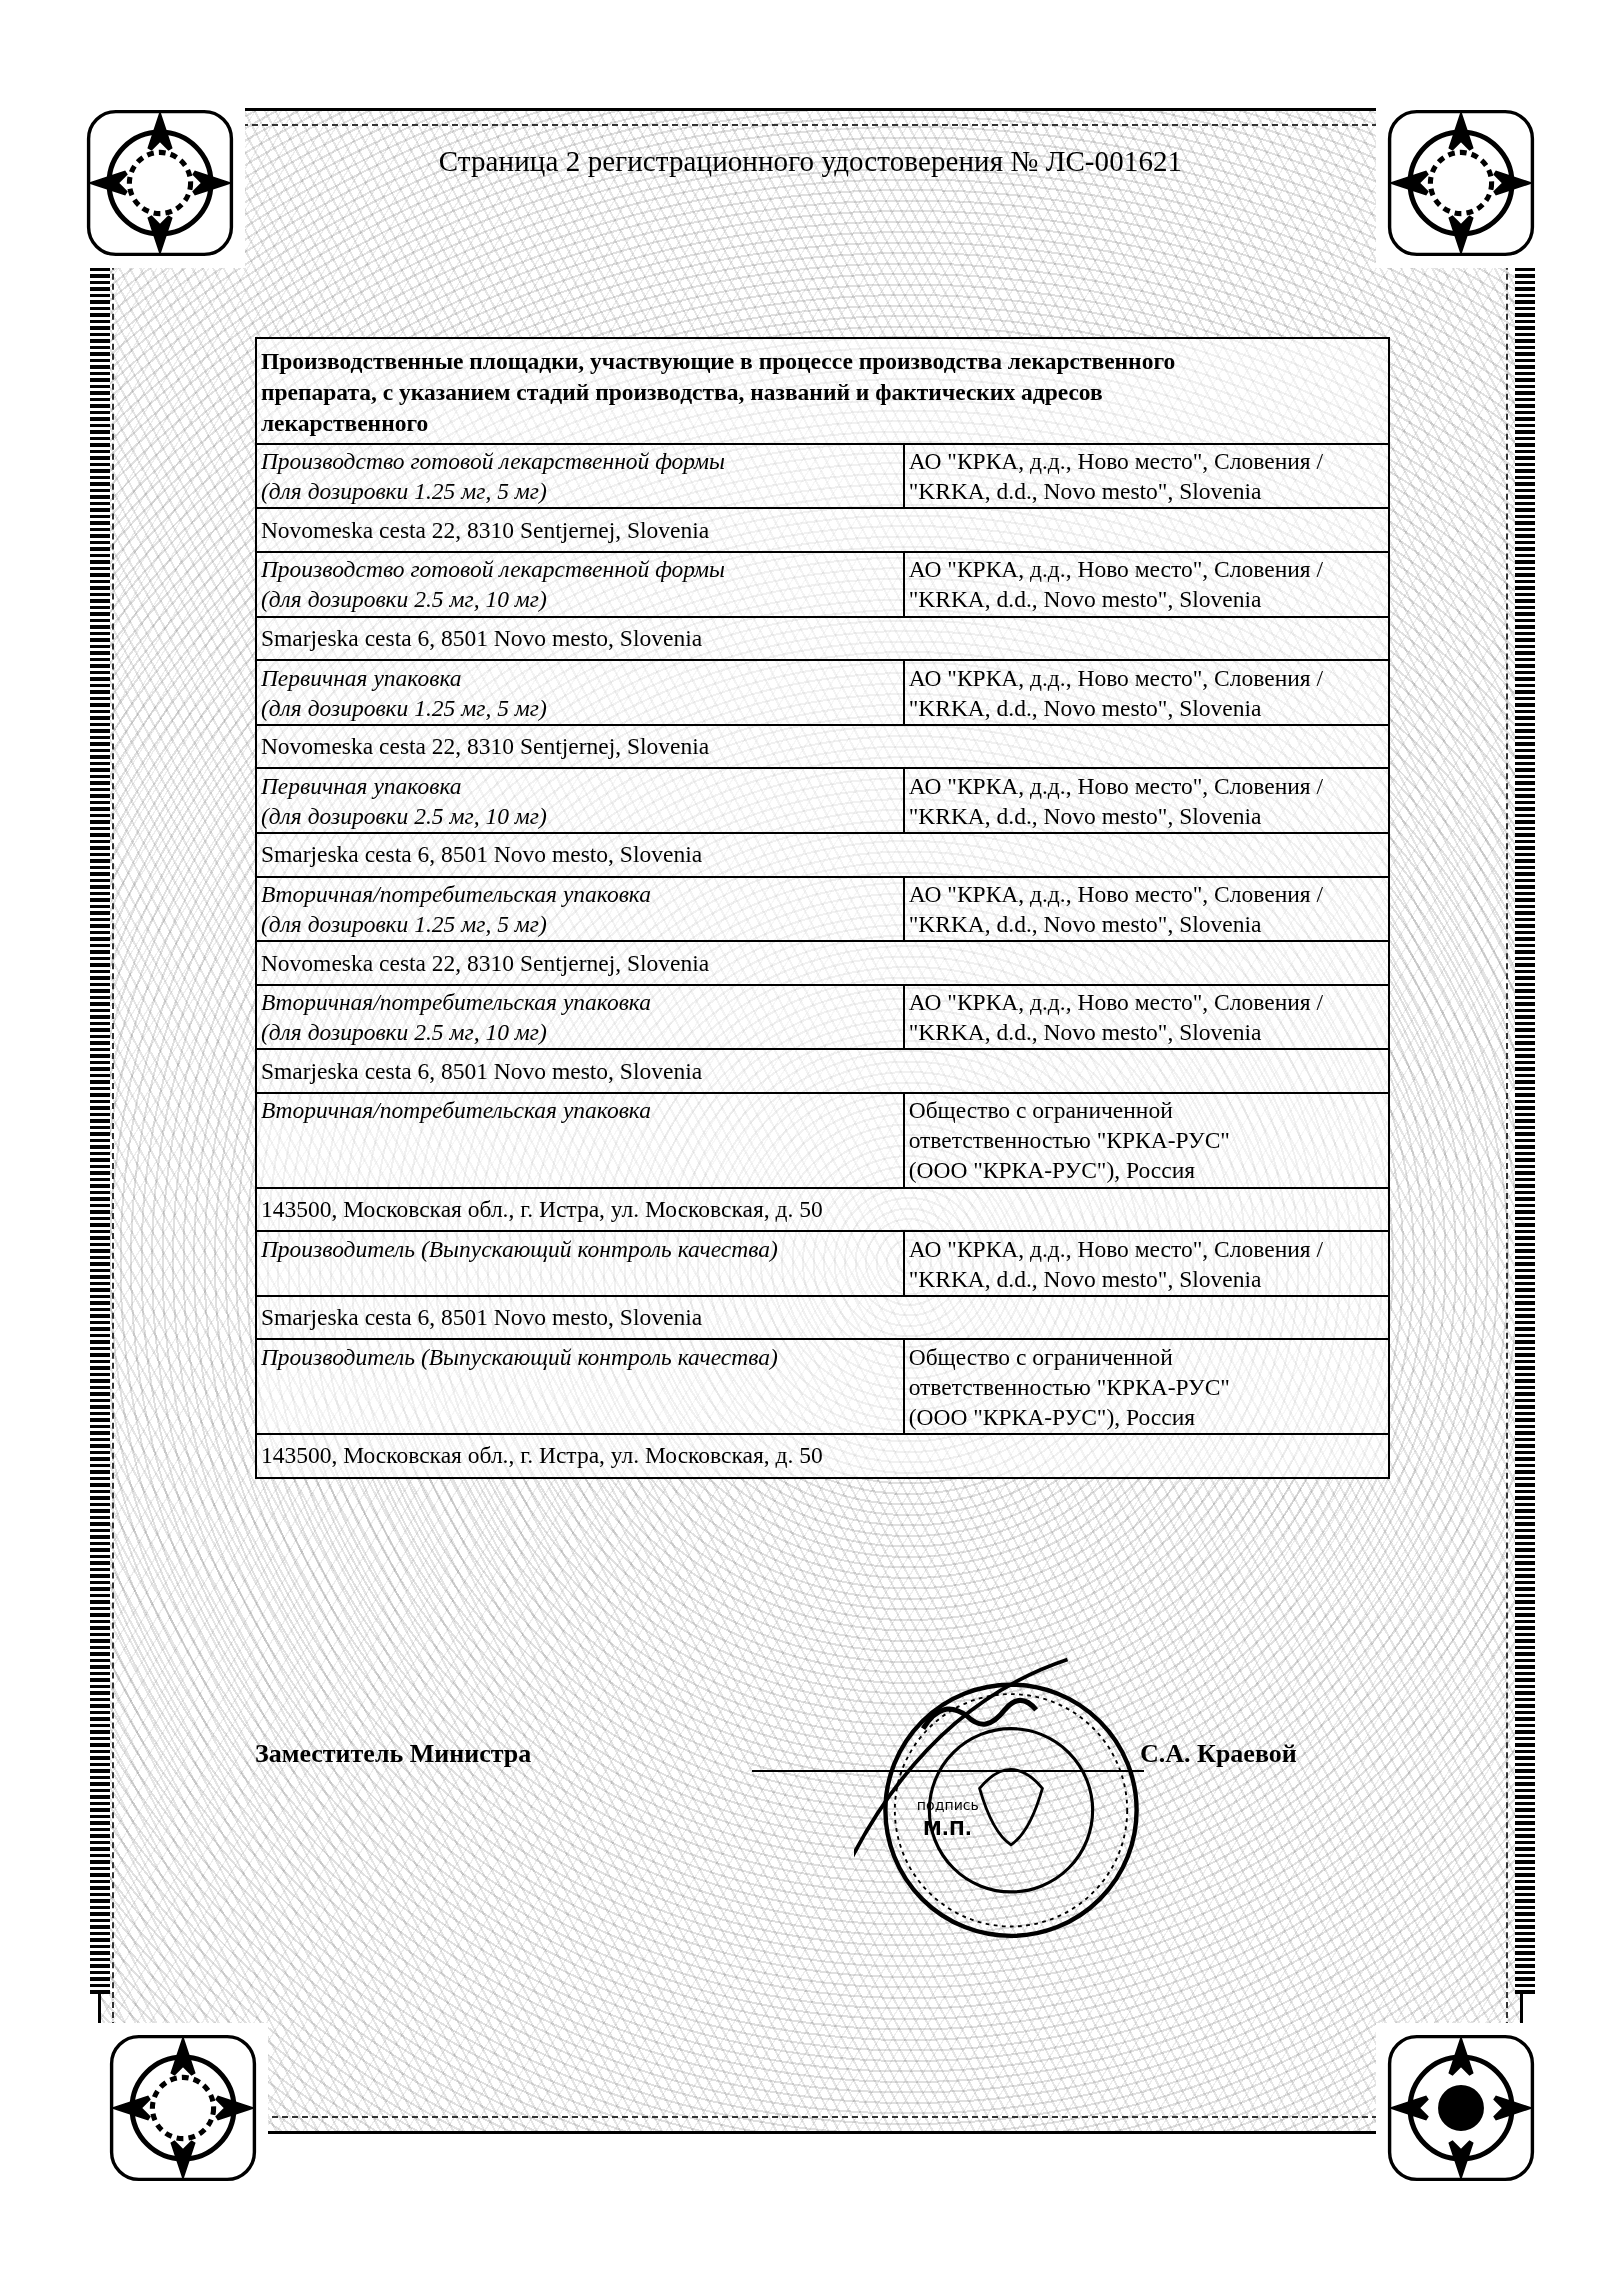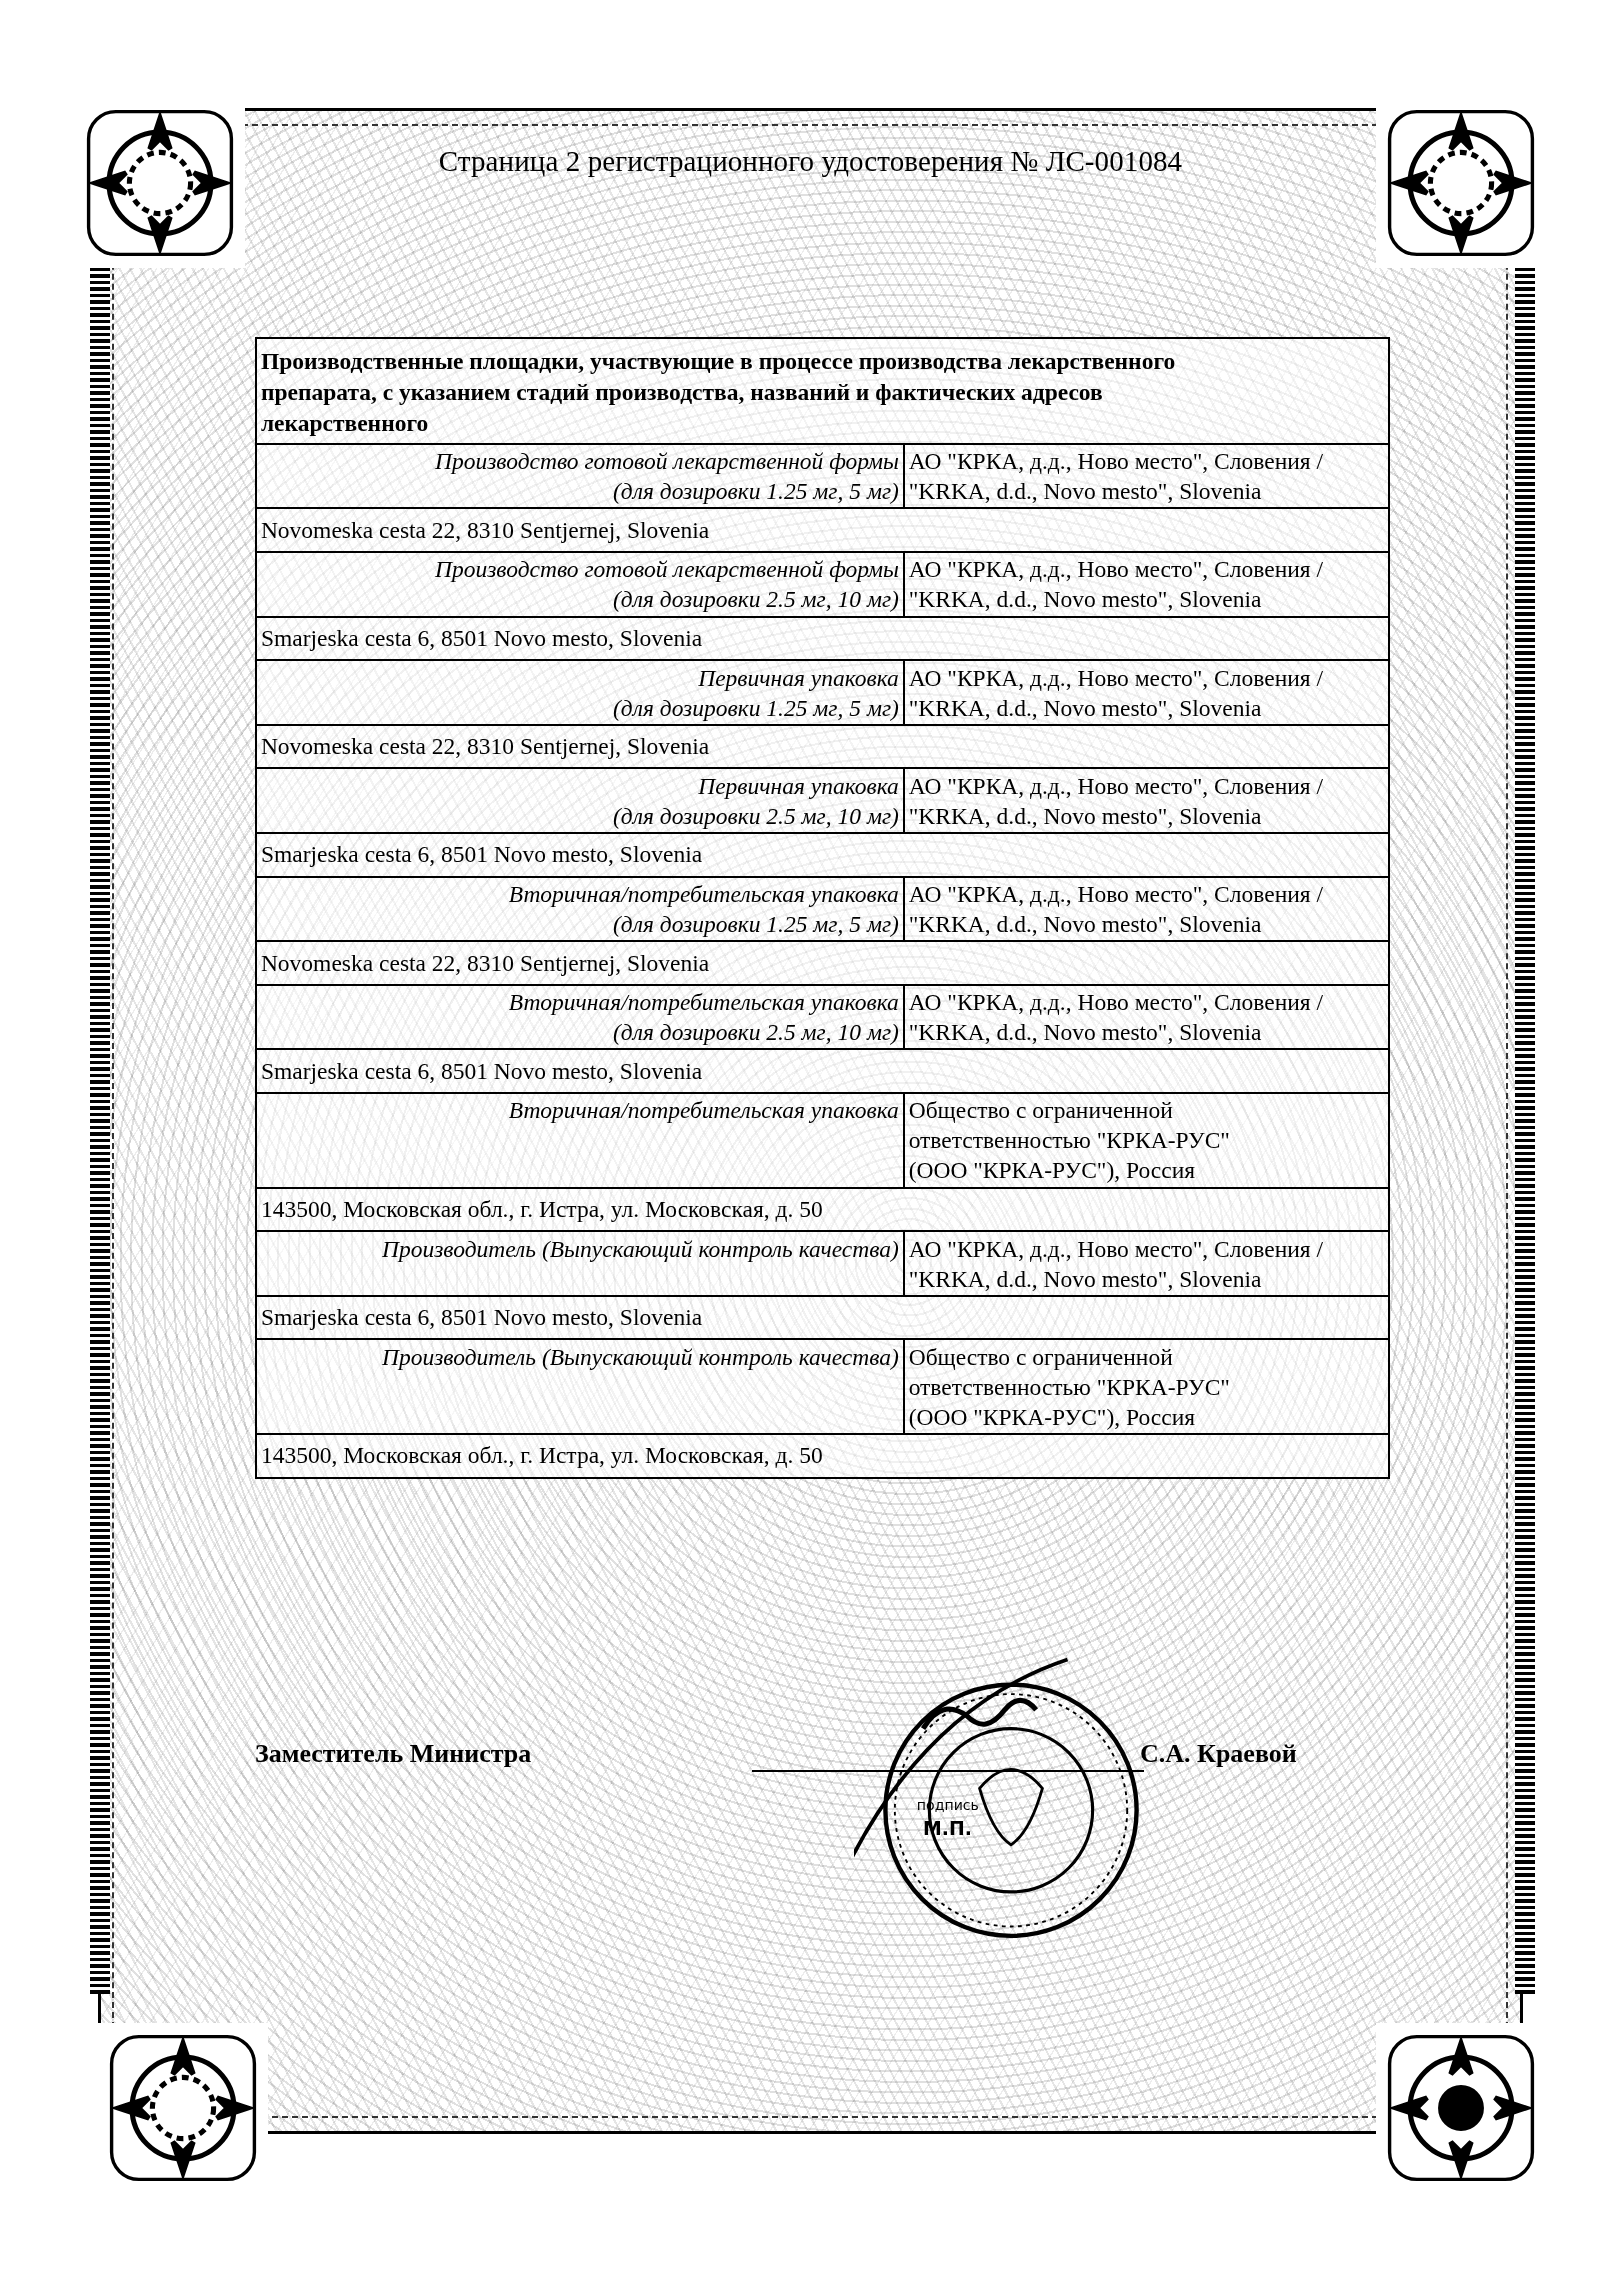--- a/index.html
+++ b/index.html
@@ -39,21 +39,21 @@
     }
 
     
     .reg-table {
       position: absolute; left: 255px; top: 337px; width: 1135px;
       border-collapse: collapse; background: rgba(255,255,255,0.55);
       font-size: 23.5px; line-height: 30px;
     }
     .reg-table td { border: 2px solid #000; padding: 1.3px 3.9px; vertical-align: top; }
     .reg-table td.hdr { font-weight: bold; line-height: 31px; padding-top: 7px; padding-bottom: 3.9px; }
-    .reg-table td.stage { width: 647px; font-style: italic; text-align: right; }
+    .reg-table td.stage { width: 647px; font-style: italic; }
     .reg-table td.org { width: 480px; }
     .reg-table td.addr { line-height: 39px; margin-top: 15px; }
     .line { display: block; white-space: nowrap; }
 
     .signature-block { position: absolute; left: 255px; top: 1739px; width: 1135px; height: 52px; text-align: center; }
     .sig-title { position: absolute; left: 0; top: 0; font-weight: bold; font-size: 26px; }
     .sig-line { position: absolute; left: 497px; top: 31px; width: 392px; border-top: 2px solid #000; }
     .sig-name { position: absolute; left: 873px; top: 0; font-weight: bold; font-size: 26px; margin-left: 12px; }
 
     .stamp { position: absolute; left: 854px; top: 1647px; width: 314px; height: 314px; }
@@ -102,21 +102,21 @@
   <svg viewBox="0 0 100 100">
       <g fill="none" stroke="#000" stroke-width="3">
     <circle cx="50" cy="50" r="30"></circle>
         <circle cx="50" cy="50" r="12" fill="#000"></circle>
     <path d="M50 12 L56 30 L50 24 L44 30 Z M50 88 L56 70 L50 76 L44 70 Z M12 50 L30 56 L24 50 L30 44 Z M88 50 L70 56 L76 50 L70 44 Z" fill="#000"></path>
     <rect x="8" y="8" width="84" height="84" rx="16" stroke-width="2"></rect>
       </g>
     </svg>
 </div>
 
-<div class="page-header">Страница 2 регистрационного удостоверения № ЛС-001084</div>
+<div class="page-header">Страница 2 регистрационного удостоверения № ЛС-001621</div>
 
 <table class="reg-table">
   <tbody>
     <tr>
       <td class="hdr" colspan="2">
         <span class="line">Производственные площадки, участвующие в процессе производства лекарственного</span>
         <span class="line">препарата, с указанием стадий производства, названий и фактических адресов</span>
         <span class="line">лекарственного</span>
       </td>
     </tr>

